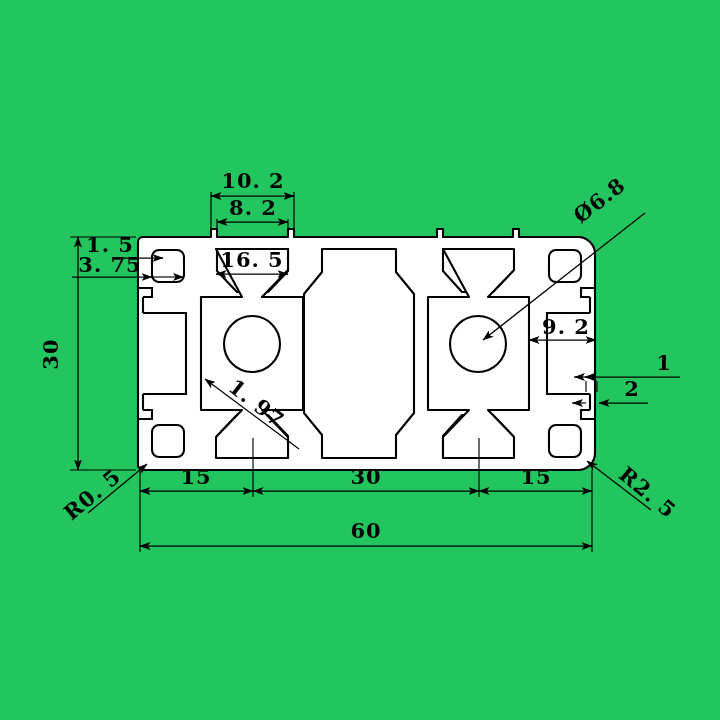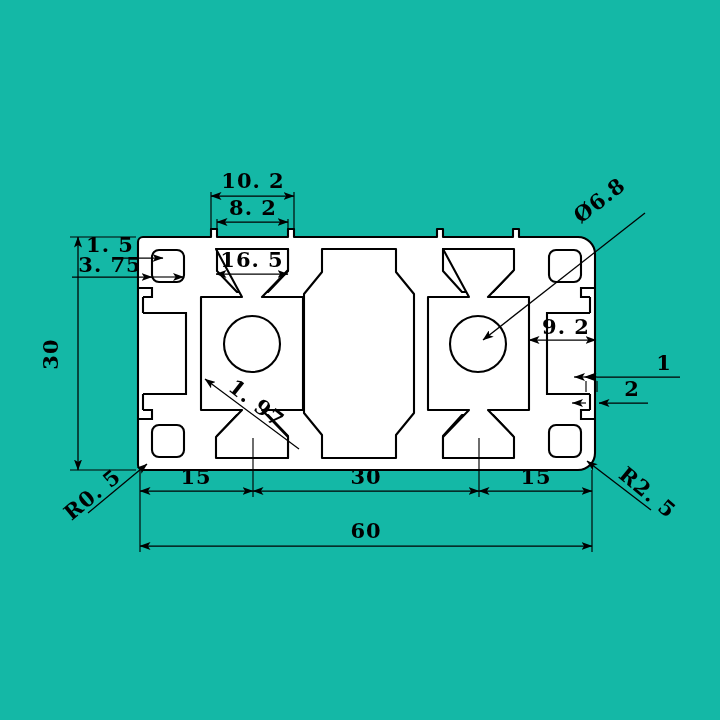--- a/index.html
+++ b/index.html
@@ -2,21 +2,21 @@
 <html><head>
 <meta charset="utf-8">
 <title>Profile Drawing</title>
 <style>
   html,body{margin:0;padding:0;background:#ffffff;}
   body{
     width:720px;height:720px;overflow:hidden;
     font-family:"DejaVu Serif","Liberation Serif",serif;
     color:#000;
   }
-  #stage{position:relative;width:720px;height:720px;background:#14b8a6;text-align:center;}
+  #stage{position:relative;width:720px;height:720px;background:#22c55e;text-align:center;}
   svg#dwg{position:absolute;left:0;top:0;width:720px;height:720px;display:block;}
   .prof{fill:#ffffff;stroke:#000000;stroke-width:2.1;stroke-linejoin:round;stroke-linecap:round;}
   .hole{fill:#ffffff;stroke:#000000;stroke-width:2.1;}
   .dim{stroke:#000000;stroke-width:1.25;fill:none;stroke-linecap:butt;}
   .dimthin{stroke:#000000;stroke-width:1.15;fill:none;}
   .dimtxt{
     font-family:"DejaVu Serif","Liberation Serif",serif;
     font-size:21px;font-weight:700;fill:#000;
     text-anchor:middle;dominant-baseline:alphabetic;
     letter-spacing:1px;

